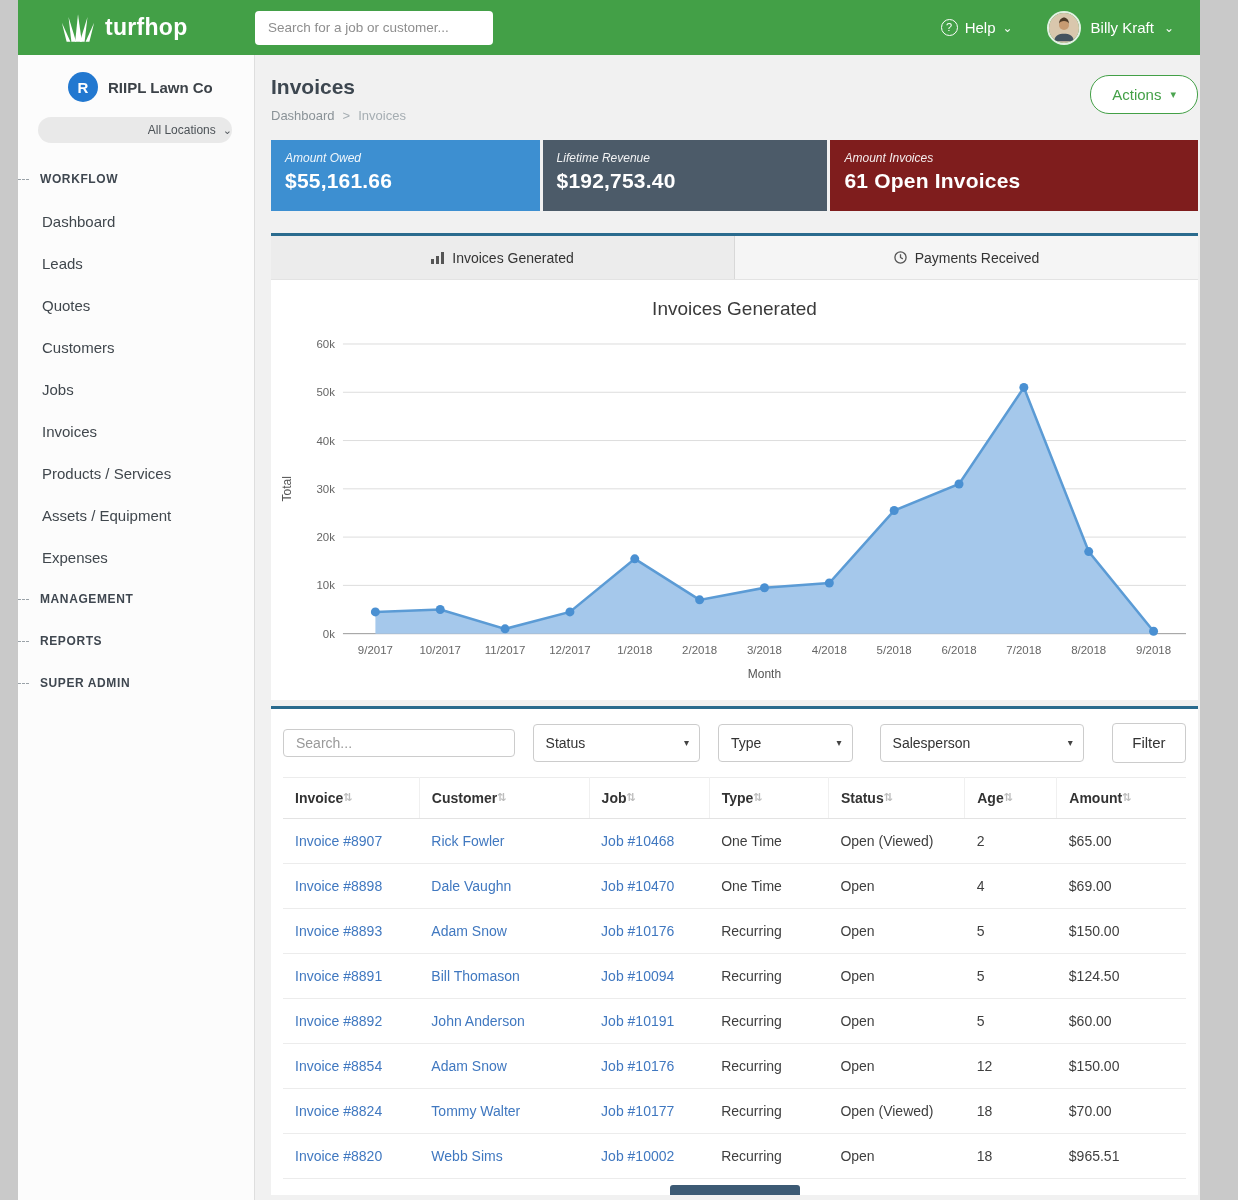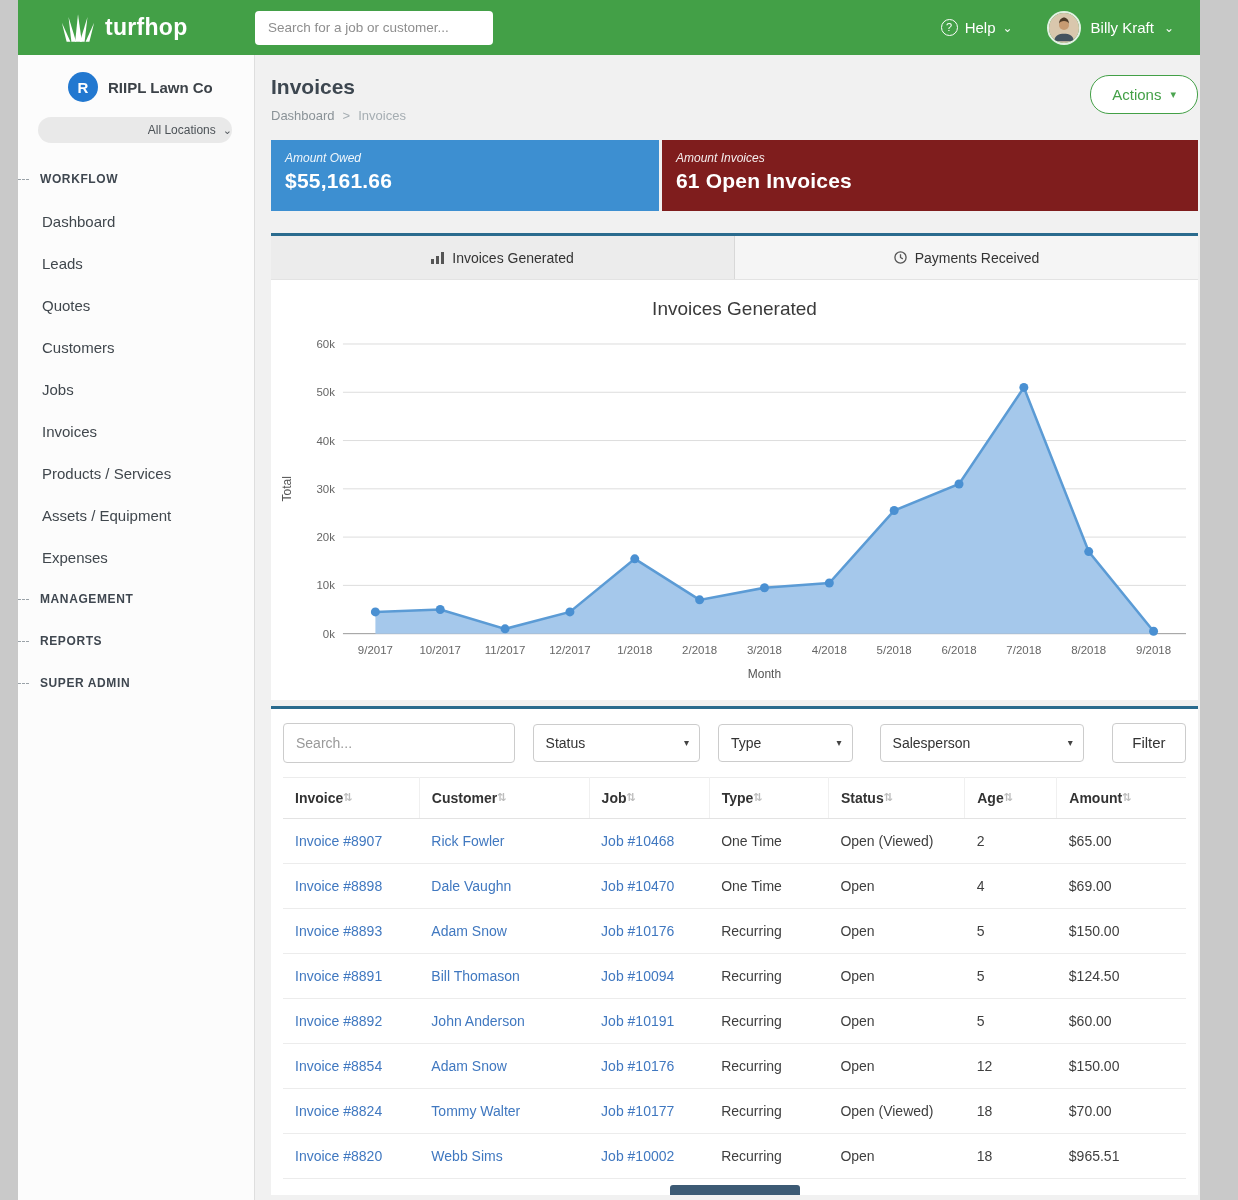--- a/index.html
+++ b/index.html
@@ -65,21 +65,21 @@
   .chart-panel { background:#fff; padding:18px 6px 10px; }
   .chart-title { margin:0; text-align:center; font-size:19px; font-weight:500; color:#3a3a3a; }
   #chart { margin-top:8px; }
   #chart svg { display:block; font-family:inherit; }
   #chart text.tick { font-size:11.5px; fill:#666; }
   #chart text.axis-title { font-size:12px; fill:#555; }
 
   
   .table-panel { margin-top:6px; border-top:3px solid var(--accent-bar,#2a6b8e); background:#fff; padding:14px 12px 0; }
   .filter-row { display:flex; align-items:center; }
-  .table-search { width:238px; height:40px; border:1px solid #ccc; border-radius:4px; padding:0 12px; font-size:14px; font-family:inherit; color:#444; margin-right:18px; outline:none; }
+  .table-search { width:238px; height:28px; border:1px solid #ccc; border-radius:4px; padding:0 12px; font-size:14px; font-family:inherit; color:#444; margin-right:18px; outline:none; }
   .table-search::placeholder { color:#999; }
   .fselect { height:38px; border:1px solid #ccc; border-radius:4px; display:flex; align-items:center; justify-content:space-between; padding:0 10px 0 12px; font-size:14px; color:#333; cursor:pointer; background:#fff; }
   .fselect:nth-child(1) { width:172px; }
   .fselect:nth-child(2) { width:138px; margin:0 27px 0 18px; }
   .fselect:nth-child(3) { width:210px; }
   .fselect-caret { font-size:10px; color:#444; }
   .filter-btn { margin-left:28px; height:40px; width:76px; background:#fff; border:1px solid #ccc; border-radius:4px; font-size:15px; color:#333; cursor:pointer; font-family:inherit; }
 
   table { width:100%; border-collapse:collapse; table-layout:fixed; margin-top:14px; border-top:1px solid #ececec; }
   th { text-align:left; padding:12px; font-size:14px; color:#333; border-bottom:1px solid #e3e3e3; border-right:1px solid #f0f0f0; cursor:pointer; }
@@ -184,20 +184,24 @@
         <button class="actions-btn">
           <span>Actions</span>
           <span class="caret">▾</span>
         </button>
       </div>
 
       <div class="stats">
           <div class="stat-card" style="background: rgb(61, 143, 209); flex-grow: 265;">
             <div class="stat-label">Amount Owed</div>
             <div class="stat-value">$55,161.66</div>
+          </div>
+          <div class="stat-card" style="background: rgb(76, 91, 105); flex-grow: 283;">
+            <div class="stat-label">Lifetime Revenue</div>
+            <div class="stat-value">$192,753.40</div>
           </div>
           <div class="stat-card" style="background: #7f1d1d; flex-grow: 374;">
             <div class="stat-label">Amount Invoices</div>
             <div class="stat-value">61 Open Invoices</div>
           </div>
         </div>
 
       <div class="chart-card">
         <div class="tabs">
             <div class="tab active">

